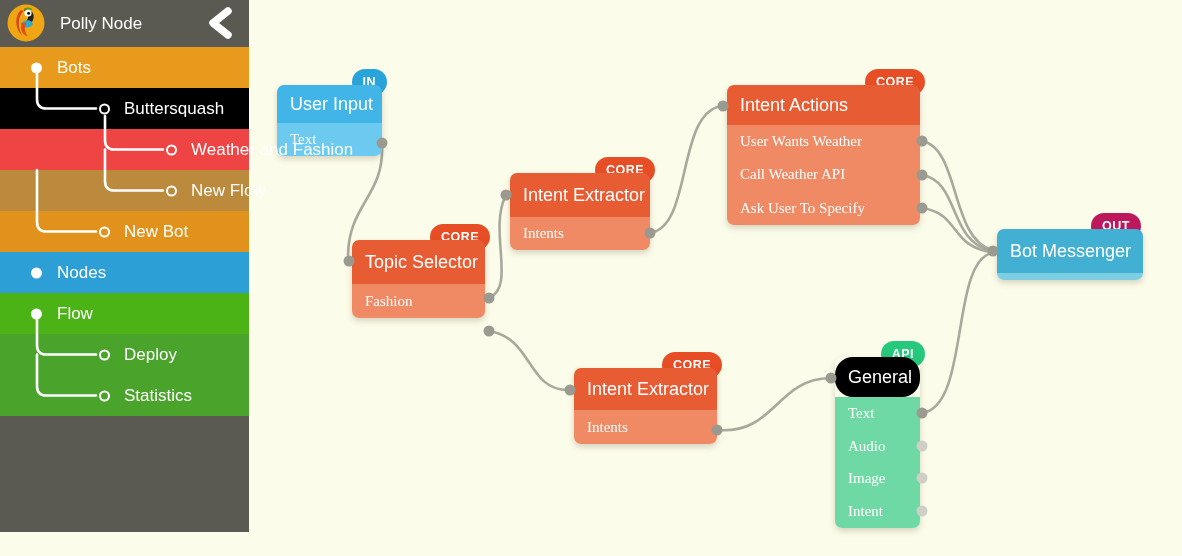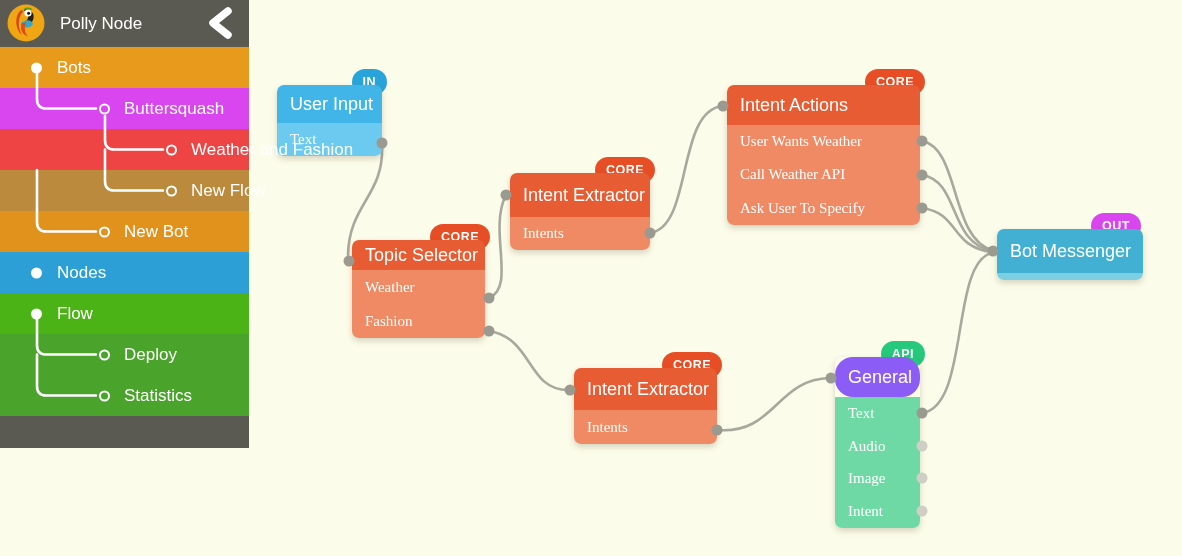--- a/index.html
+++ b/index.html
@@ -1,20 +1,20 @@
 <!DOCTYPE html>
 <html><head>
 <meta charset="utf-8">
 <style>
   html,body{margin:0;padding:0;background:#e9e9e9;}
   #app{position:relative;width:1182px;height:556px;overflow:hidden;
        font-family:"Liberation Sans",sans-serif;background:#fcfcea;}
 
   
-  #sidebar{position:absolute;left:0;top:0;width:249px;height:448px;background:#5b5a52;z-index:5;text-decoration:underline;}
+  #sidebar{position:absolute;left:0;top:0;width:249px;height:532px;background:#5b5a52;z-index:5;text-decoration:underline;}
   #sb-header{position:absolute;left:0;top:0;width:249px;height:47px;background:#5b5a52;}
   #logo{position:absolute;left:7px;top:4px;width:38px;height:38px;}
   #app-title{position:absolute;left:60px;top:0;height:47px;display:flex;align-items:center;
              color:#ffffff;font-size:17px;}
   #collapse{position:absolute;right:14px;top:6px;width:30px;height:34px;cursor:pointer;}
 
   .srow{position:absolute;left:0;width:249px;height:41px;}
   .slabel{position:absolute;top:50%;transform:translateY(-50%);color:#fff;font-size:17px;white-space:nowrap;}
   .bullet{position:absolute;top:50%;transform:translateY(-50%);width:11px;height:11px;border-radius:50%;}
   .bullet.filled{background:#fff;}
@@ -35,22 +35,22 @@
          box-shadow:0 3px 6px rgba(70,70,40,.22);}
   .ntitle{display:flex;align-items:center;padding-left:13px;color:#fff;font-size:18px;white-space:nowrap;}
   .nrow{display:flex;align-items:center;padding-left:13px;color:#fff;font-size:15px;white-space:nowrap;font-family:Liberation Serif, serif;}
   .port{position:absolute;width:11px;height:11px;border-radius:50%;transform:translate(-50%,-50%);
         background:#9a9a91;cursor:crosshair;}
   .port.off{background:#cfcfc6;}
 
   
   .n-in  .ntitle{background:#41b5e8;} .n-in  .nrow{background:#6cc9ef;} .n-in  .tag{background:#29a4da;}
   .n-core .ntitle{background:#e85c33;}.n-core .nrow{background:#ef8a64;}.n-core .tag{background:#e84e26;}
-  .n-api .ntitle{background:#8b5cf6;border-radius:18px;} .n-api .nrow{background:#6ed9a4;} .n-api .tag{background:#26c87c;}
-  .n-out .ntitle{background:#42b0d3;} .n-out .tag{background:#d946ef;}
+  .n-api .ntitle{background:#000000;border-radius:18px;} .n-api .nrow{background:#6ed9a4;} .n-api .tag{background:#26c87c;}
+  .n-out .ntitle{background:#42b0d3;} .n-out .tag{background:#be185d;}
   .n-out .nfooter{height:7px;background:#7ccfe2;}
 </style>
 </head>
 <body>
 
 <div id="app">
 
   <svg id="wires" width="1182" height="556">
     <path class="wire" d="M382,143 C385,196 349,203 348,255"></path>
     <path class="wire" d="M489,298 C516,287 489,232 505,197"></path>
@@ -68,22 +68,21 @@
     <div class="nbody">
       <div class="ntitle" style="height:38px">User Input</div>
       <div class="nrow" style="height:33px">Text</div>
     </div>
     <div class="port" style="left:105px;top:58px"></div>
   </div>
 
   <div class="node n-core" style="left:352px;top:240px;width:133px">
     <div class="tag">CORE</div>
     <div class="nbody">
-      <div class="ntitle" style="height:30px">Topic Selector</div>
-      <div class="nrow" style="height:34px">Weather</div>
+      <div class="ntitle" style="height:44px">Topic Selector</div>
       <div class="nrow" style="height:34px">Fashion</div>
     </div>
     <div class="port" style="left:-3px;top:21px"></div>
     <div class="port" style="left:137px;top:58px"></div>
     <div class="port" style="left:137px;top:91px"></div>
   </div>
 
   <div class="node n-core" style="left:510px;top:173px;width:140px">
     <div class="tag">CORE</div>
     <div class="nbody">
@@ -158,21 +157,21 @@
       <div id="app-title">Polly Node</div>
       <svg id="collapse" viewBox="0 0 30 34">
         <polyline points="23,5 8,17 23,29" fill="none" stroke="#ffffff" stroke-width="7.5" stroke-linecap="round" stroke-linejoin="round"></polyline>
       </svg>
     </div>
 
     <div class="srow lv0" style="top:47px;background:#e79a1b">
       <span class="bullet filled"></span>
       <span class="slabel">Bots</span>
     </div>
-    <div class="srow lv1" style="top:88px;background:#d946ef">
+    <div class="srow lv1" style="top:88px;background:#000000">
       <span class="bullet open"></span>
       <span class="slabel">Buttersquash</span>
     </div>
     <div class="srow lv2" style="top:129px;background:#ef4444">
       <span class="bullet open"></span>
       <span class="slabel">Weather and Fashion</span>
     </div>
     <div class="srow lv2" style="top:170px;background:#bc8a3c">
       <span class="bullet open"></span>
       <span class="slabel">New Flow</span>

